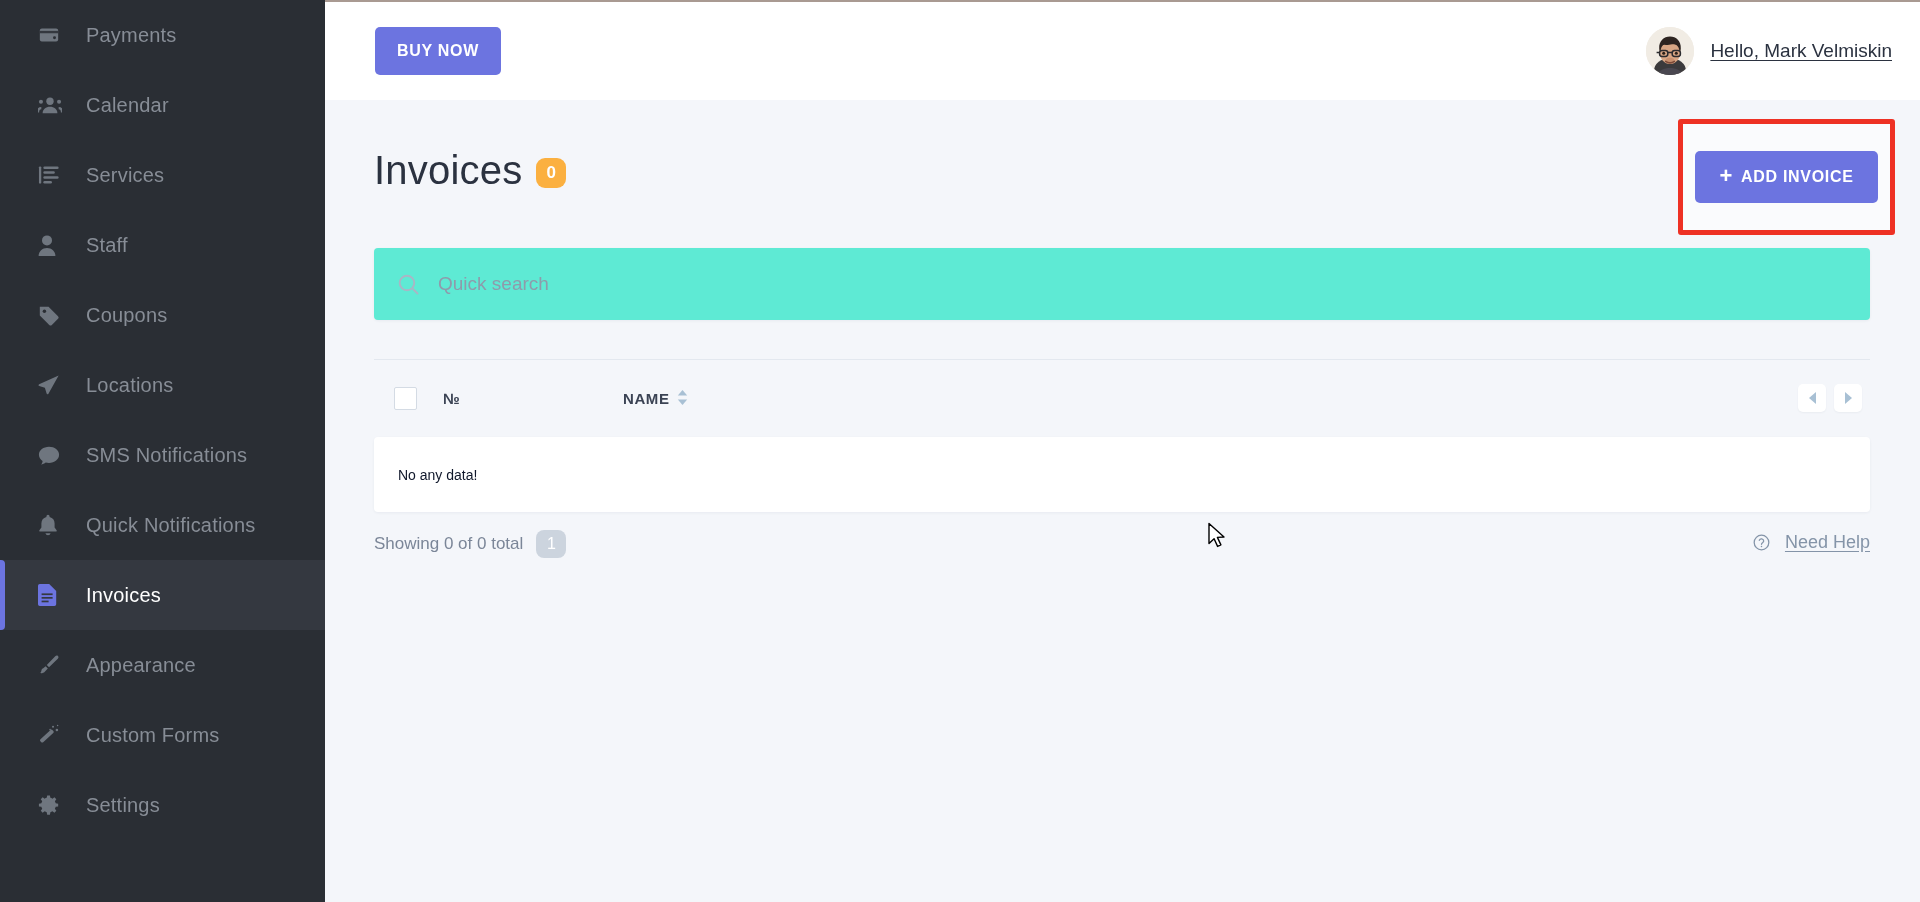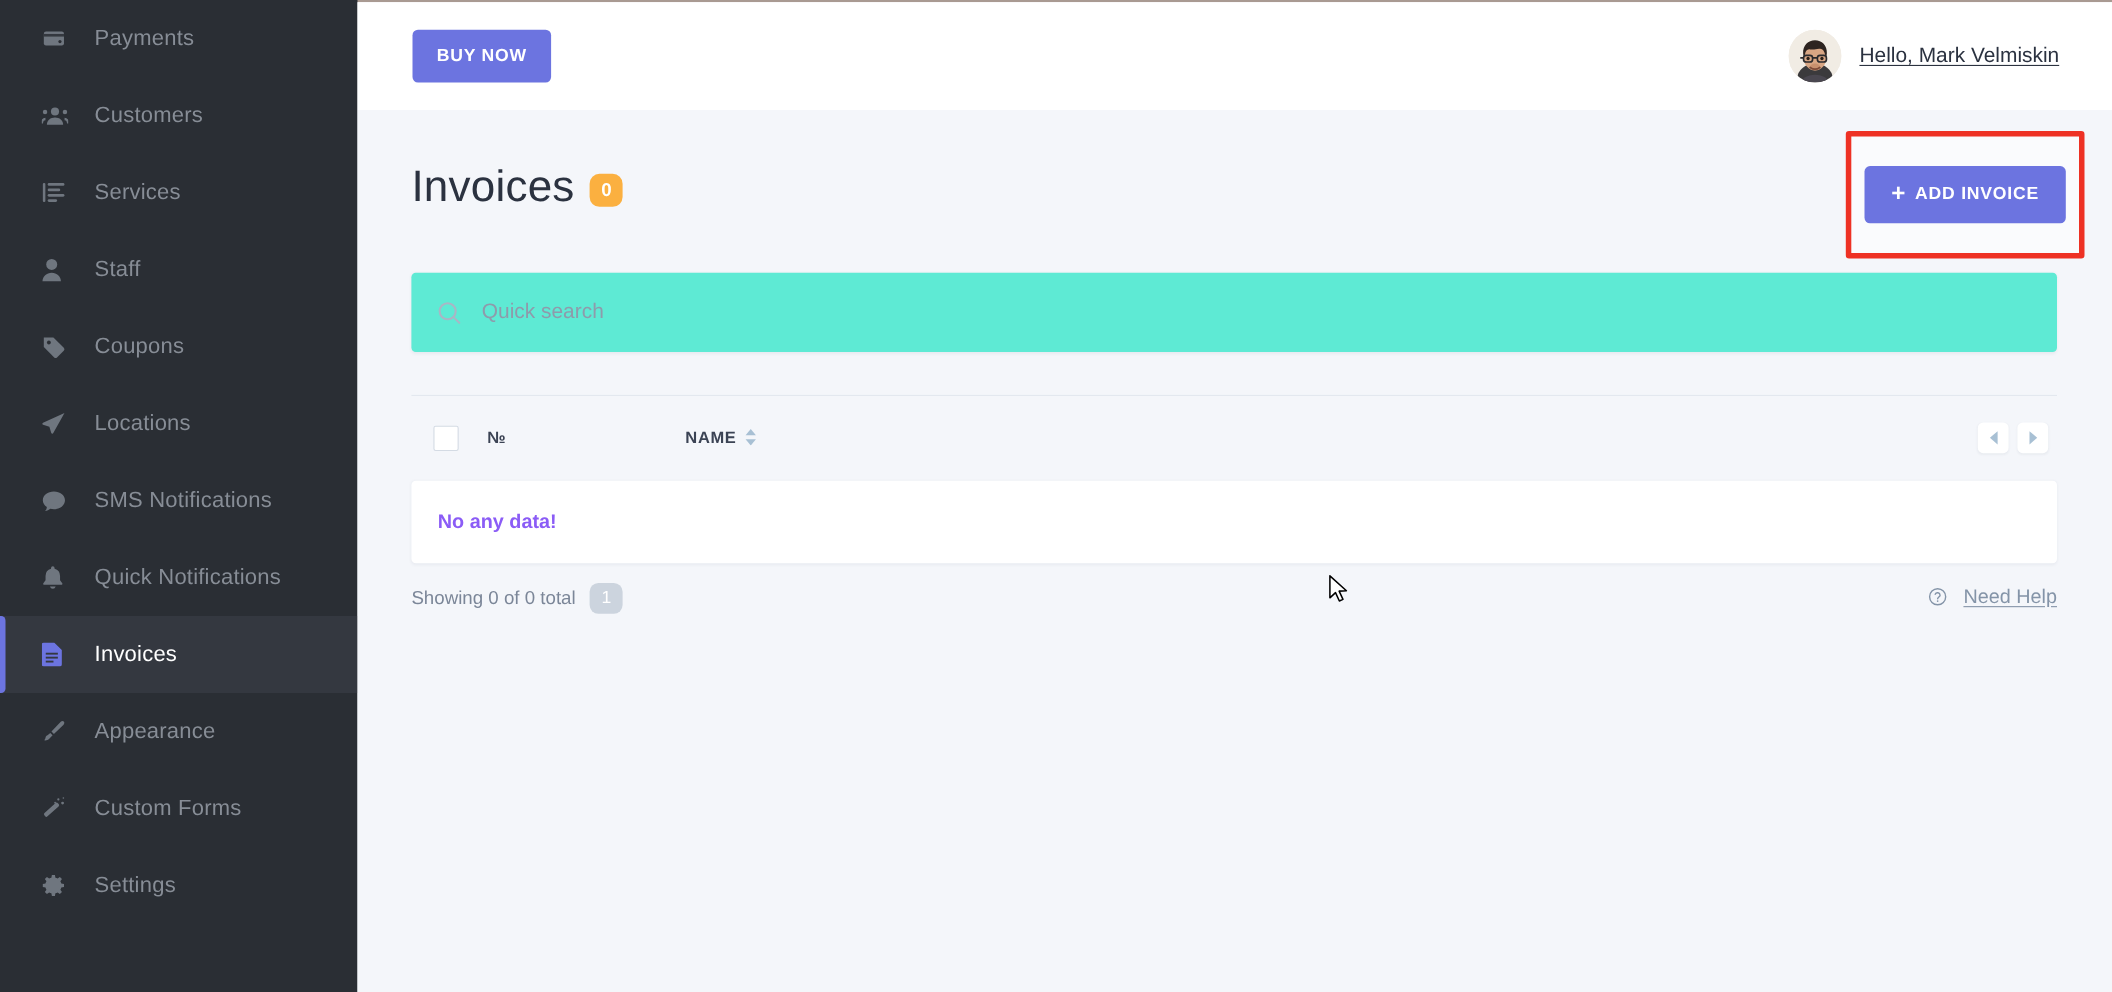--- a/index.html
+++ b/index.html
@@ -67,21 +67,21 @@
     border-radius: 5px;
     font-family: "Liberation Sans", sans-serif;
     font-size: 16px;
     font-weight: bold;
     letter-spacing: .7px;
     padding: 0 22px;
     height: 48px;
     cursor: pointer;
   }
   #user-box {
-    margin-left: auto; margin-right: 48px;
+    margin-left: auto; margin-right: 28px;
     display: flex; align-items: center; gap: 16px; justify-content: center;
   }
   #avatar {
     width: 48px; height: 48px; border-radius: 50%;
     overflow: hidden; background: #efeae2;
     position: relative;
     flex: 0 0 48px;
   }
   #avatar svg { display: block; }
   #hello-link {
@@ -204,23 +204,22 @@
   #nodata-card {
     position: absolute; left: 49px; top: 337px;
     width: 1496px; height: 75px;
     background: #fff;
     border-radius: 4px;
     box-shadow: 0 1px 3px rgba(40,50,80,.06);
     display: flex; align-items: center;
   }
   #nodata-text {
     margin-left: 24px;
-    font-size: 18px;
-    color: #8b5cf6;
-    font-weight: bold;
+    font-size: 14px;
+    color: #0f172a;
   }
 
   
   #footer-row {
     position: absolute; left: 49px; top: 420px;
     width: 1496px; height: 60px;
   }
   #showing-wrap { display: flex; align-items: center; gap: 13px; position: absolute; left: 0; top: 10px; }
   #showing-text { font-size: 17px; color: #7b8698; }
   #page-badge {
@@ -269,21 +268,21 @@
     <span class="nav-ico">
       <svg width="24" height="22" viewBox="0 0 26 20" fill="currentColor">
           <circle cx="13" cy="6" r="4"></circle>
           <path d="M5 19c0-4.2 3.6-7 8-7s8 2.8 8 7z"></path>
           <circle cx="3.2" cy="6.5" r="2.2"></circle>
           <circle cx="22.8" cy="6.5" r="2.2"></circle>
           <path d="M0 18c0-2.8 1.6-4.6 3.6-4.6" stroke="currentColor" stroke-width="2.4" fill="none"></path>
           <path d="M26 18c0-2.8-1.6-4.6-3.6-4.6" stroke="currentColor" stroke-width="2.4" fill="none"></path>
         </svg>
     </span>
-    <span class="nav-label">Customers</span>
+    <span class="nav-label">Calendar</span>
   </div>
 
   <div class="nav-item">
     <span class="nav-ico">
       <svg width="21" height="20" viewBox="0 0 22 20" fill="currentColor">
           <rect x="1" y="1" width="2.4" height="18" rx="1"></rect>
           <rect x="5.6" y="1" width="16" height="2.6" rx="1.3"></rect>
           <rect x="5.6" y="6.2" width="12" height="2.6" rx="1.3"></rect>
           <rect x="5.6" y="11.4" width="16" height="2.6" rx="1.3"></rect>
           <rect x="5.6" y="16.4" width="9" height="2.6" rx="1.3"></rect>

